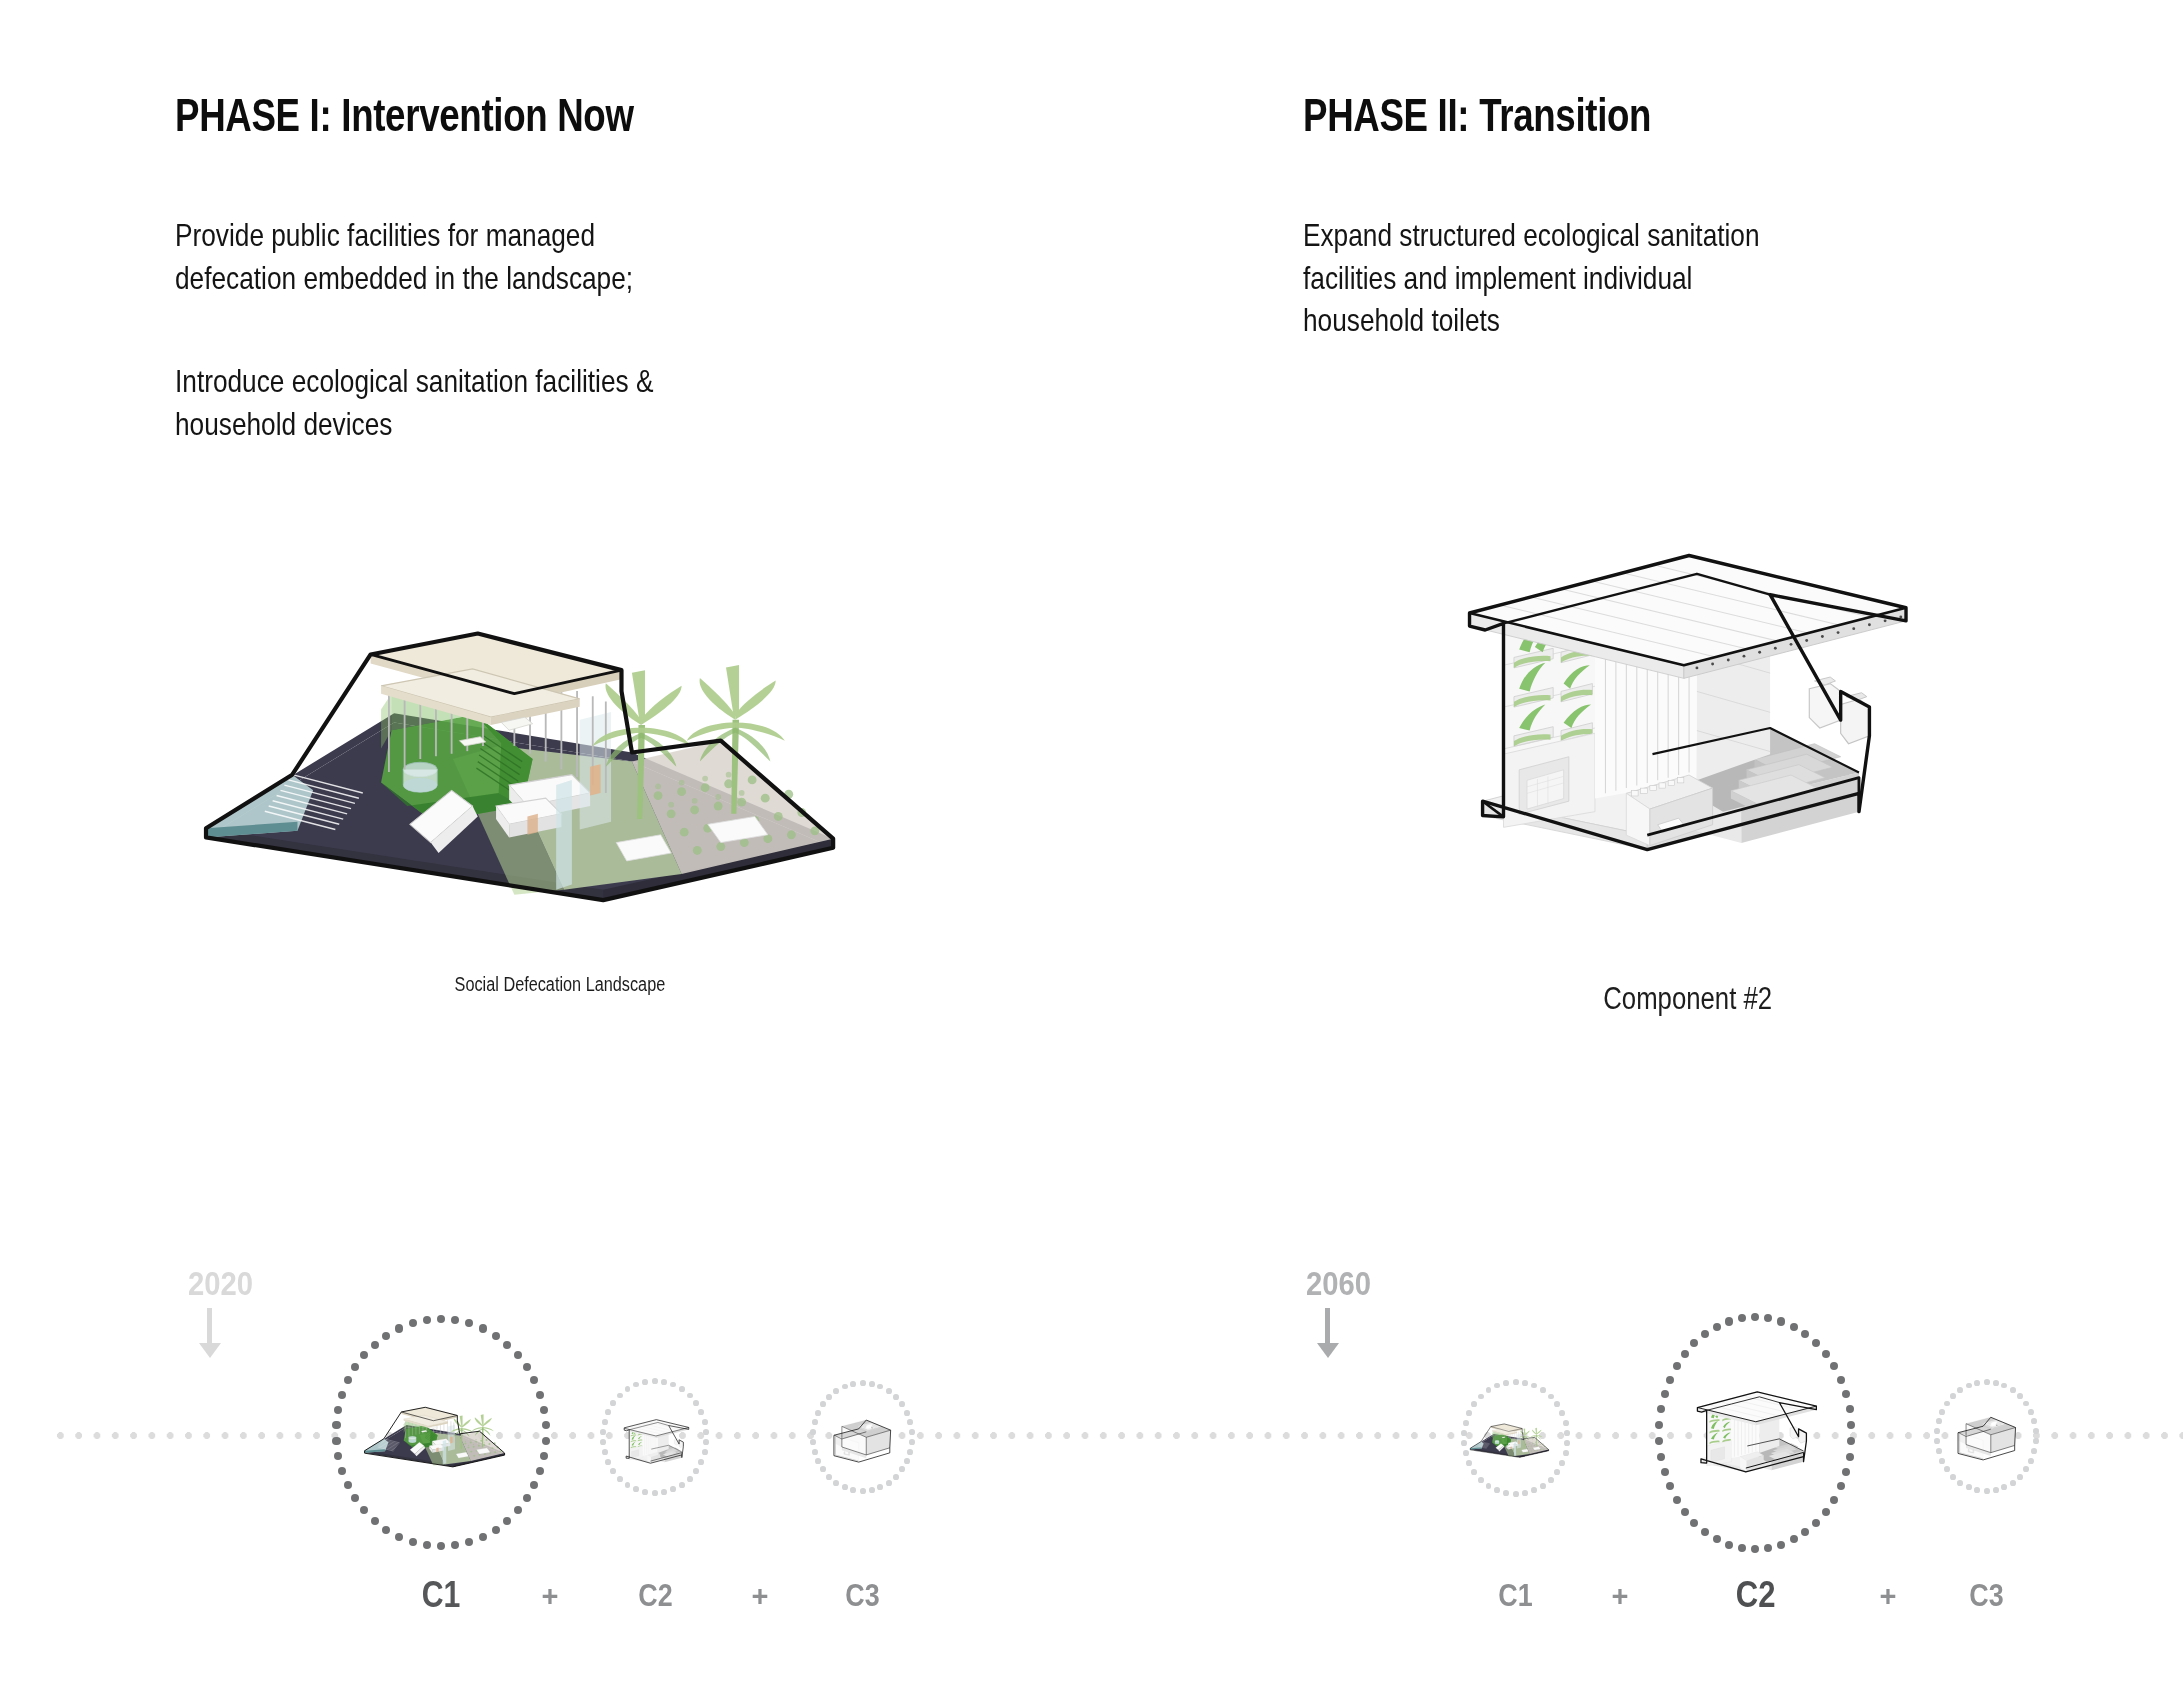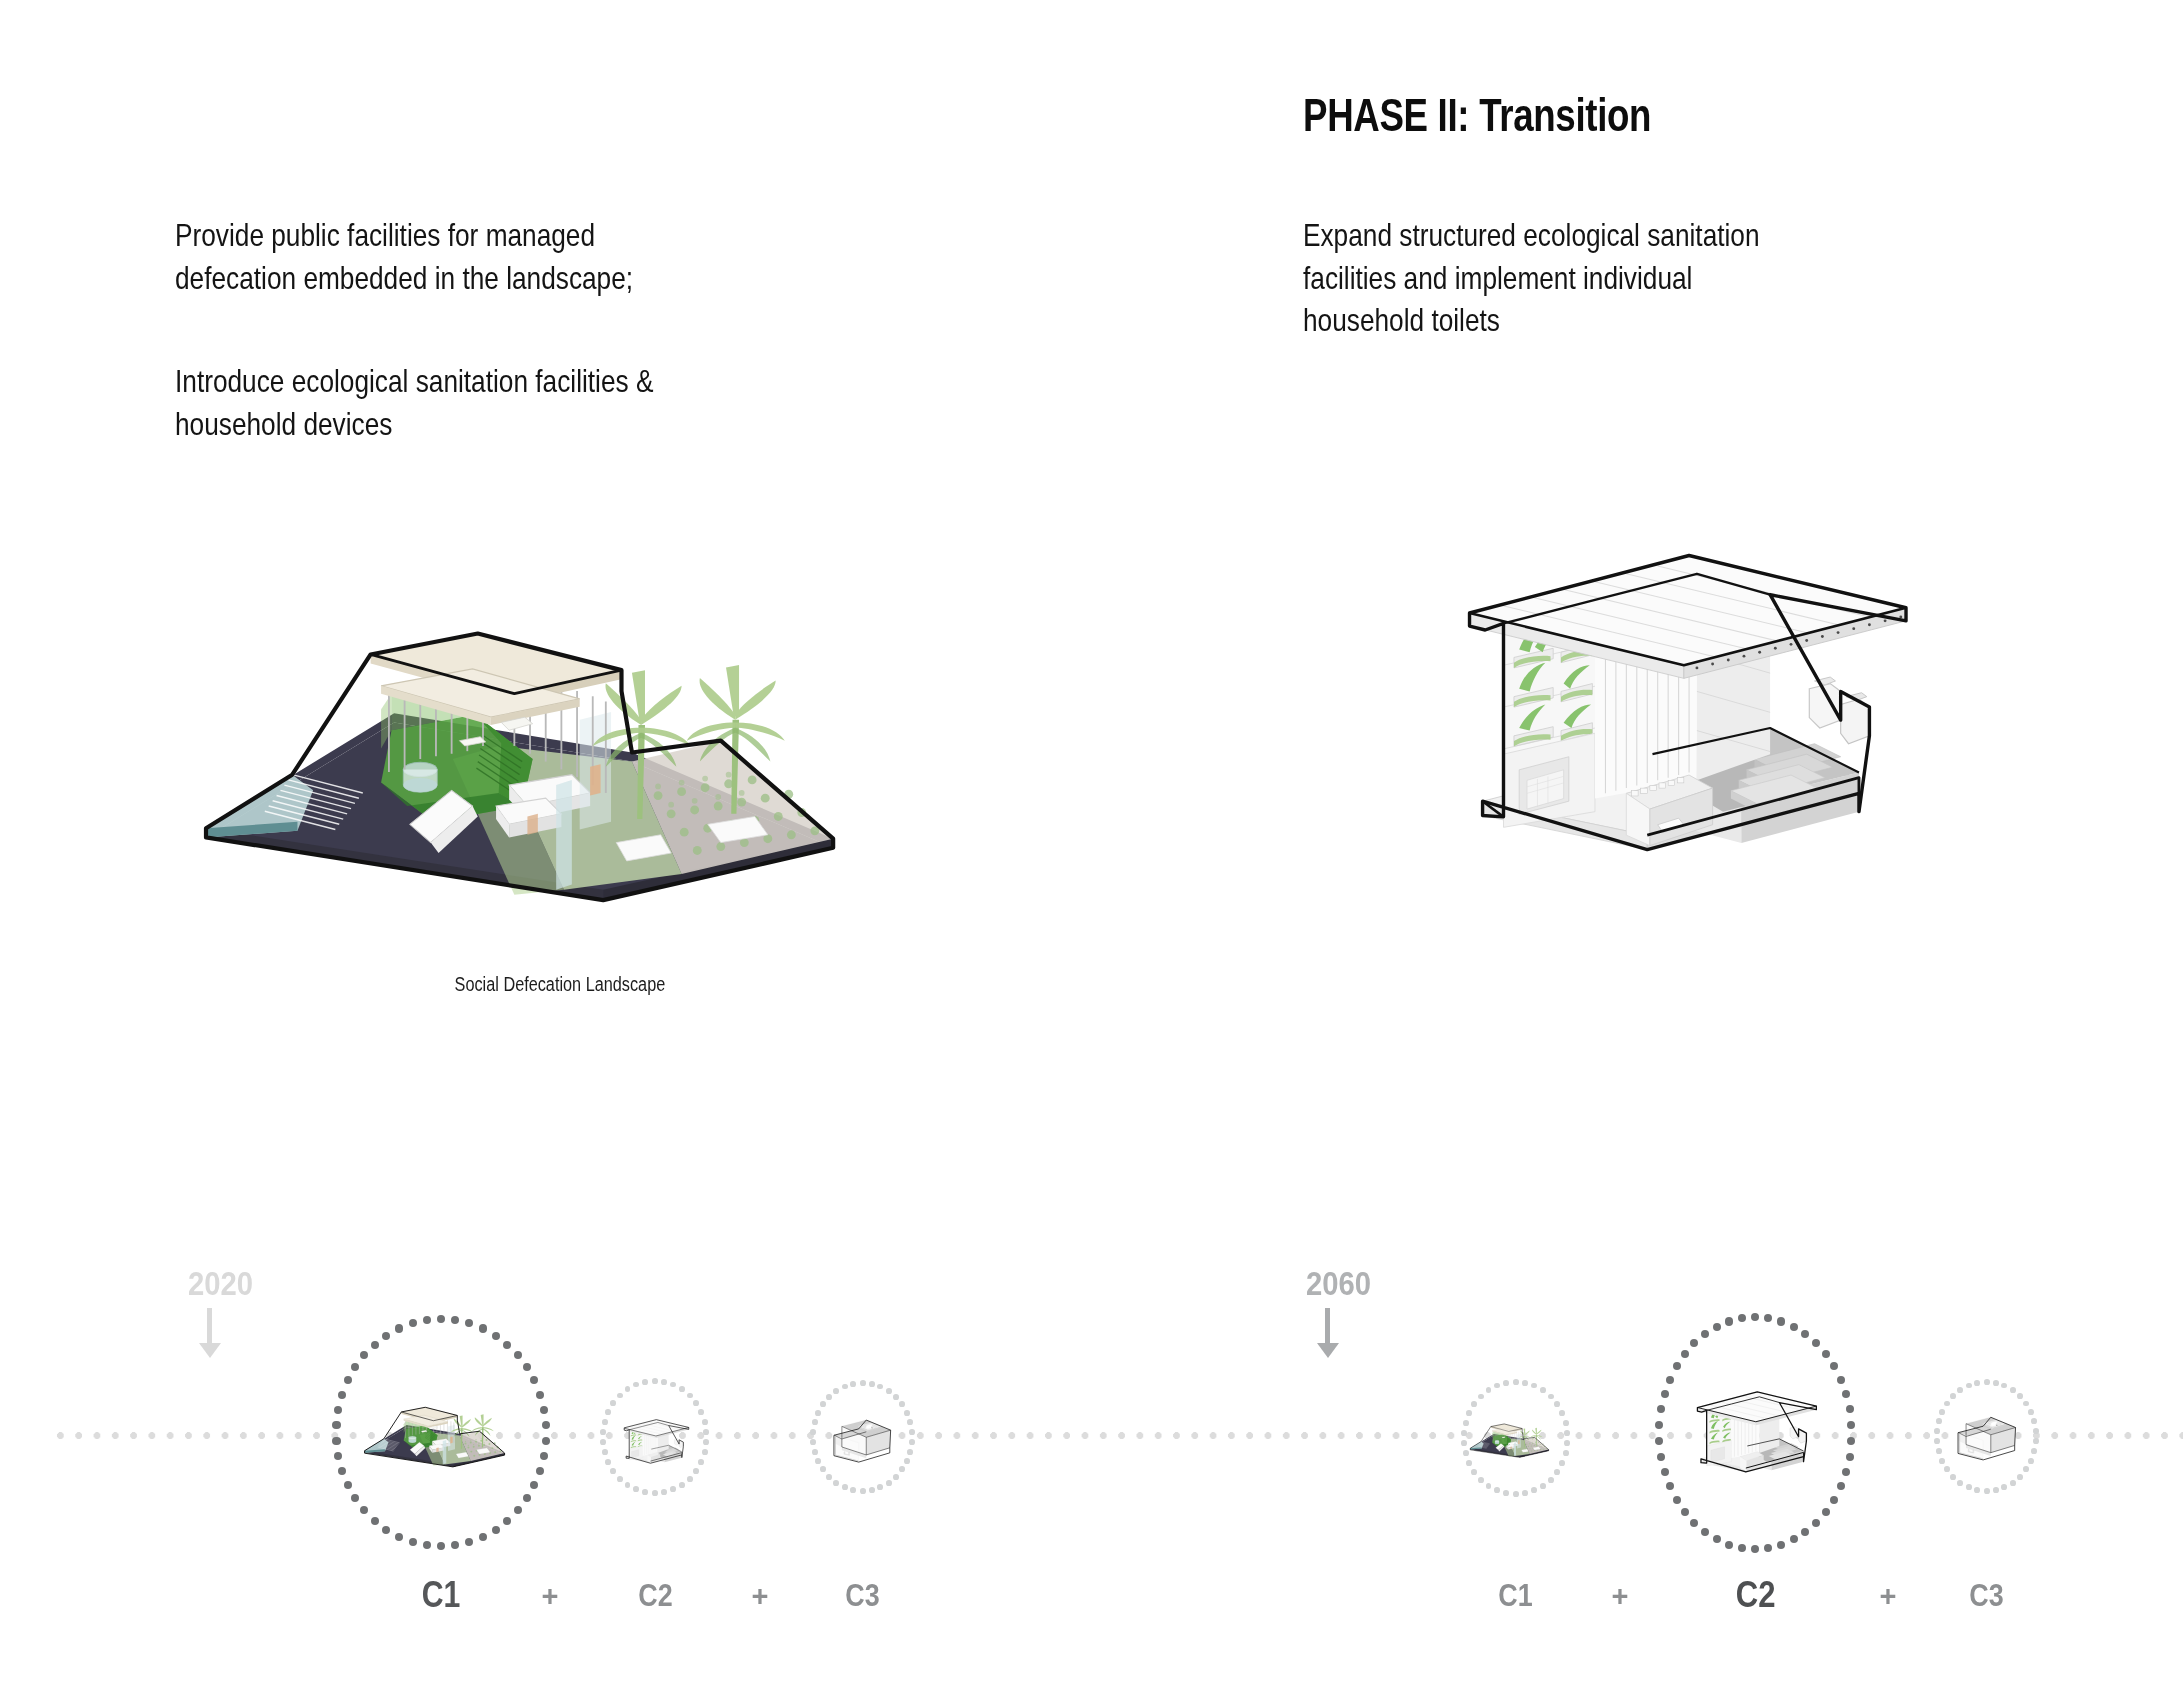--- a/index.html
+++ b/index.html
@@ -66,20 +66,21 @@
   .clabel .cond-b { transform:scaleX(0.84); transform-origin:center center; }
   .plus { position:absolute; text-align:center; font-weight:bold; color:#8d8f91; line-height:1; }
 
   svg { display:block; overflow:visible; }
 </style>
 </head>
 <body>
 
 <div class="col" id="col1">
 
+  <div class="phase-title"><span class="cond-b">PHASE I: Intervention Now</span></div>
 
   <div class="phase-body" id="p1b2">
     <span class="ln"><span class="cond">Introduce ecological sanitation facilities &amp;</span></span>
     <span class="ln"><span class="cond">household devices</span></span>
   </div>
   <div class="phase-body" id="p1b1">
     <span class="ln"><span class="cond">Provide public facilities for managed</span></span>
     <span class="ln"><span class="cond">defecation embedded in the landscape;</span></span>
   </div>
 
@@ -414,20 +415,21 @@
         <path d="M32 88 L196 128 L366 84" fill="none" stroke="#111111" stroke-width="2" stroke-linejoin="round"></path>
         <path d="M58 96 L128 78 L206 58 L262 74" fill="none" stroke="#111111" stroke-width="1.8" stroke-linejoin="round"></path>
         <path d="M42 232 L58 244" fill="none" stroke="#111111" stroke-width="2"></path>
         <path d="M168 258 L330 214 L330 226" fill="none" stroke="#111111" stroke-width="2.2" stroke-linejoin="round"></path>
         <path d="M172 196 L262 176 L330 210" fill="none" stroke="#111111" stroke-width="1.6" stroke-linejoin="round"></path>
       </g>
     </svg>
   </div>
 
   <div class="cap-wrap" style="left:0; width:769px; top:974px;">
+    <div class="cap-big"><span class="cond">Component #2</span></div>
   </div>
 </div>
 
 <div id="timeline">
 
   <div class="axis"></div>
 
   <div class="yearblock" style="left:188px; top:7.9px;">
     <div class="yearlbl" style="color:#d9d9d9;"><span class="cond-b">2020</span></div>
     <div class="arrow" style="left:10.5px; top:42px; width:23px; height:51px;">

